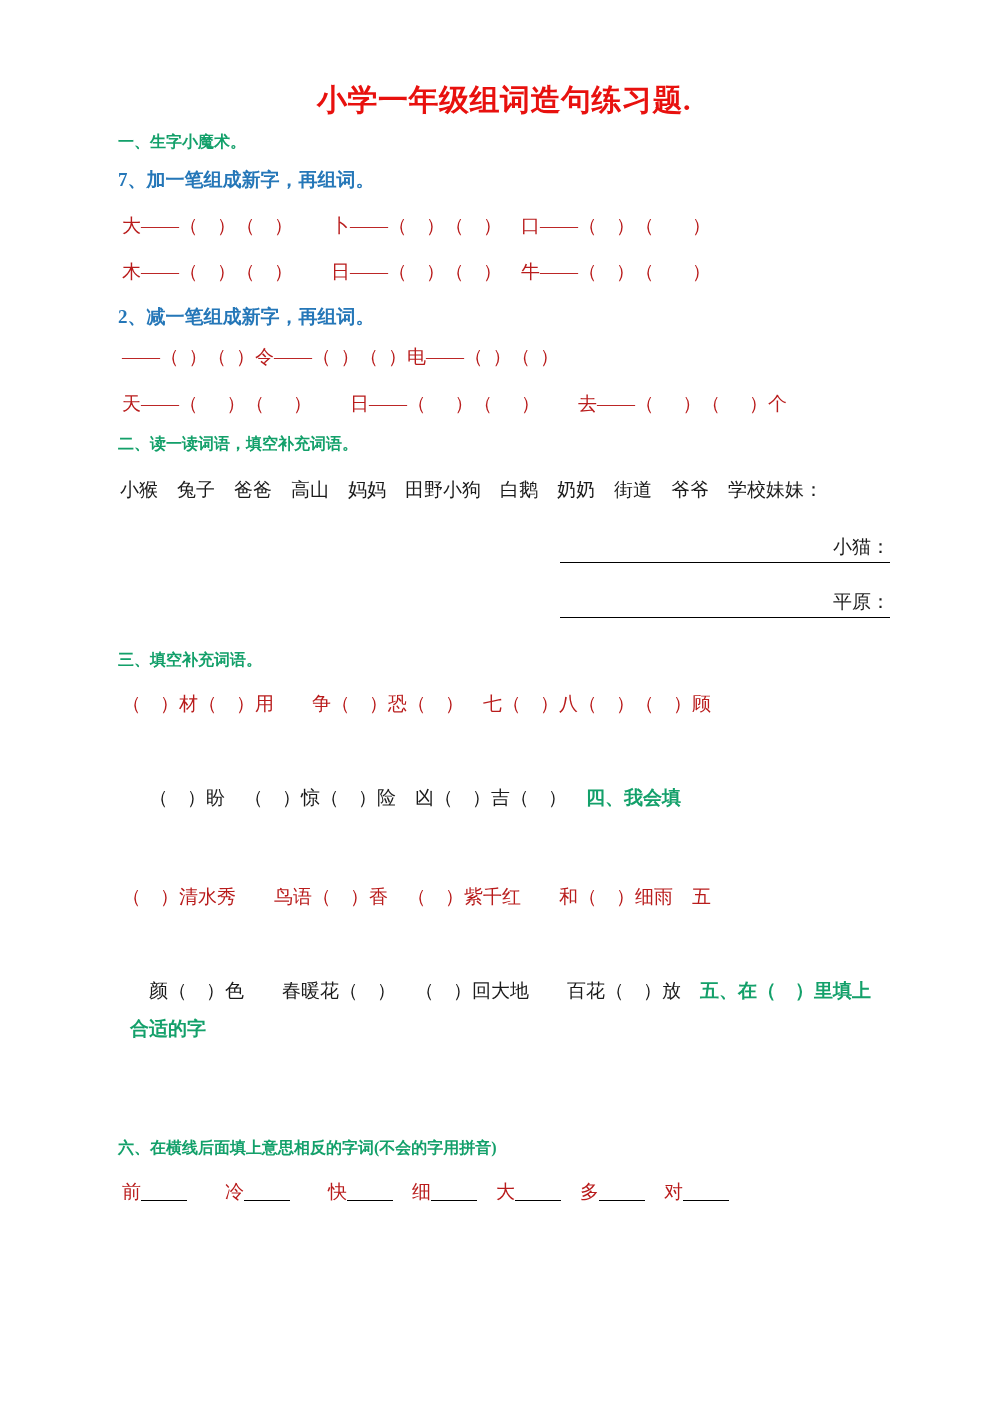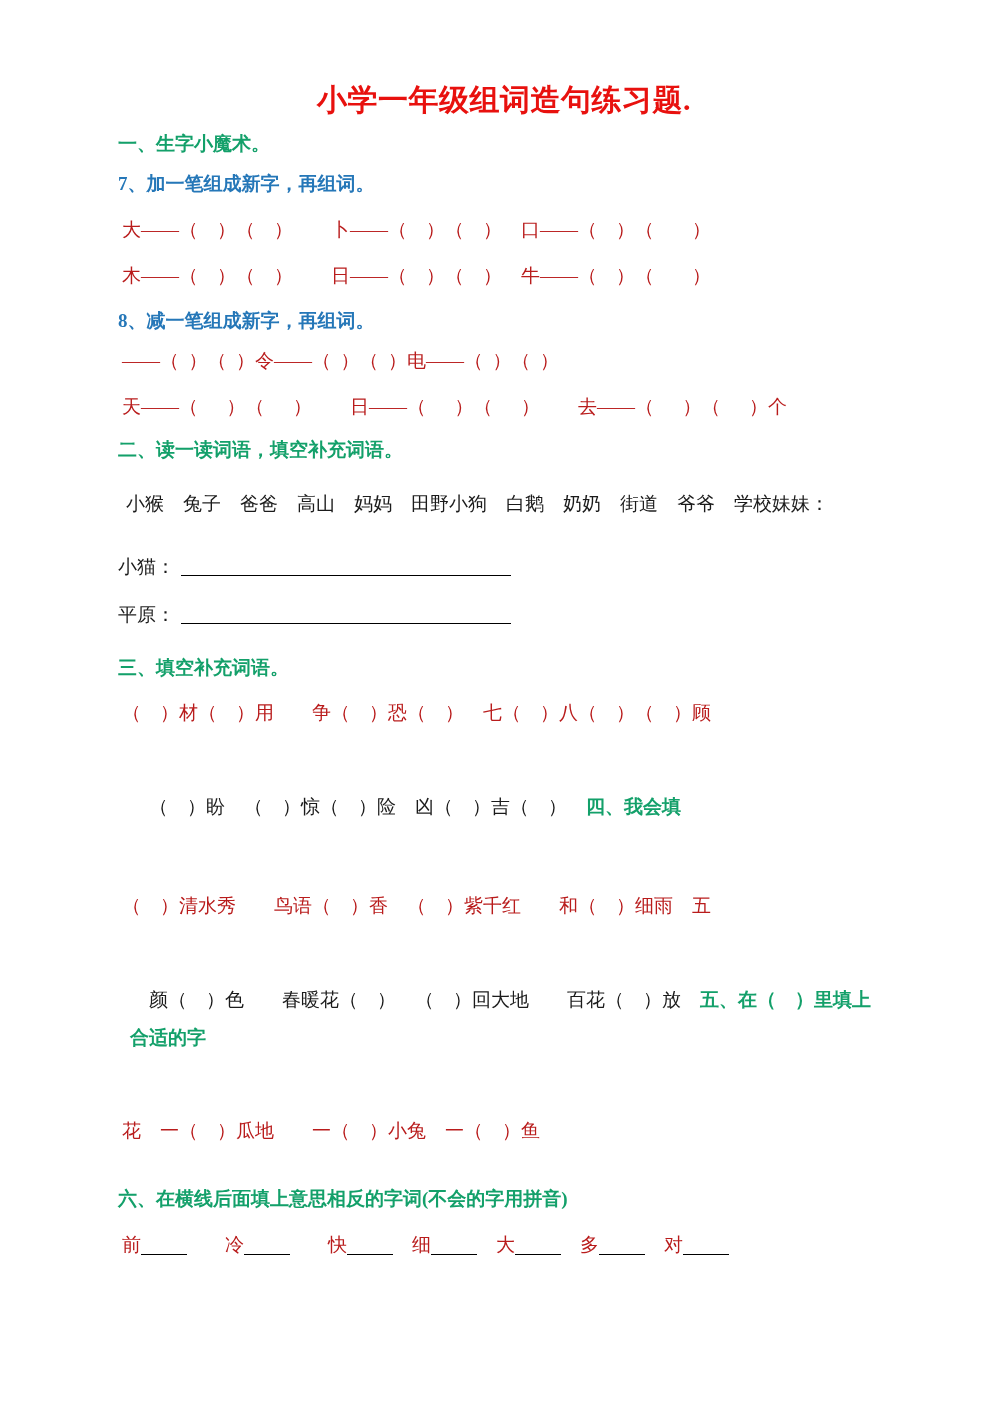--- a/index.html
+++ b/index.html
@@ -31,21 +31,21 @@
     color: #e8110e;
     font-weight: bold;
     font-size: 30px;
     letter-spacing: 0.5px;
     line-height: 1.2;
     white-space: nowrap;
   }
   .sec-head {
     color: #13a06a;
     font-weight: bold;
-    font-size: 19px;
+    font-size: 16px;
     line-height: 1.25;
     margin: 0;
     padding-top: 14px;
   }
   .sub-head {
     color: #2577b8;
     font-weight: bold;
     font-size: 19px;
     line-height: 1.25;
     margin: 0;
@@ -72,31 +72,32 @@
     white-space: pre-wrap;
     word-break: break-all;
   }
   .flow .inline-head {
     color: #13a06a;
     font-weight: bold;
   }
   .wordlist {
     font-size: 19px;
     line-height: 2.1;
-    margin: 8px;
+    margin: 2px;
     padding-top: 14px;
     white-space: pre-wrap;
     word-break: break-all;
     color: #1b1b1b;
   }
   .fill-row {
     display: flex;
     align-items: flex-end;
     font-size: 19px;
     padding-top: 22px;
+    flex-direction: column;
   }
   .fill-label {
     white-space: pre;
     color: #1b1b1b;
   }
   .fill-rule {
     flex: 0 0 auto;
     width: 330px;
     border-bottom: 1.6px solid #000;
     height: 2px;
@@ -121,21 +122,21 @@
   <h1 class="doc-title">小学一年级组词造句练习题.</h1>
 
   <p class="sec-head">一、生字小魔术。</p>
 
   <p class="sub-head">7、加一笔组成新字，再组词。</p>
 
   <p class="body-line">大——（    ）（    ）　　卜——（    ）（    ）　口——（    ）（        ）</p>
 
   <p class="body-line">木——（    ）（    ）　　日——（    ）（    ）　牛——（    ）（        ）</p>
 
-  <p class="sub-head">8、减一笔组成新字，再组词。</p>
+  <p class="sub-head">2、减一笔组成新字，再组词。</p>
 
   <p class="body-line tight">——（  ）（  ）令——（  ）（  ）电——（  ）（  ）</p>
 
   <p class="body-line">天——（      ）（      ）　　日——（      ）（      ）　　去——（      ）（      ）个</p>
 
   <p class="sec-head">二、读一读词语，填空补充词语。</p>
 
   <p class="wordlist">小猴　兔子　爸爸　高山　妈妈　田野小狗　白鹅　奶奶　街道　爷爷　学校妹妹：</p>
 
   <div class="fill-row">
@@ -158,21 +159,20 @@
     <span>（    ）盼　（    ）惊（    ）险　凶（    ）吉（    ）　</span><span class="inline-head">四、我会填</span>
   </p>
 
   <p class="body-line">（    ）清水秀　　鸟语（    ）香　（    ）紫千红　　和（    ）细雨　五</p>
 
   <p class="flow">
     <span>颜（    ）色　　春暖花（    ）　（    ）回大地　　百花（    ）放　</span><span class="inline-head">五、在（    ）里填上合适的字</span>
   </p>
 
 
-  <p class="body-line tight">花　一（    ）瓜地　　一（    ）小兔　一（    ）鱼</p>
 
   <div class="spacer-26"></div>
 
   <p class="sec-head">六、在横线后面填上意思相反的字词(不会的字用拼音)</p>
 
   <p class="body-line" id="antonym-row"><span><span>前</span><span class="blank-u"></span></span>　　<span><span>冷</span><span class="blank-u"></span></span>　　<span><span>快</span><span class="blank-u"></span></span>　<span><span>细</span><span class="blank-u"></span></span>　<span><span>大</span><span class="blank-u"></span></span>　<span><span>多</span><span class="blank-u"></span></span>　<span><span>对</span><span class="blank-u"></span></span></p>
 
 </div>
 
 </body></html>

